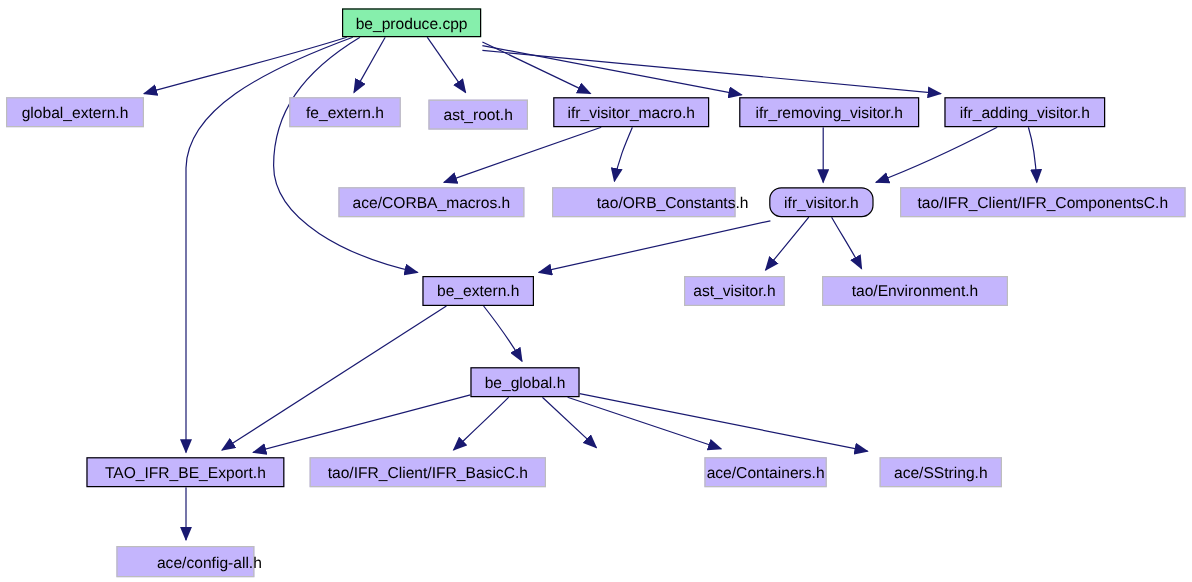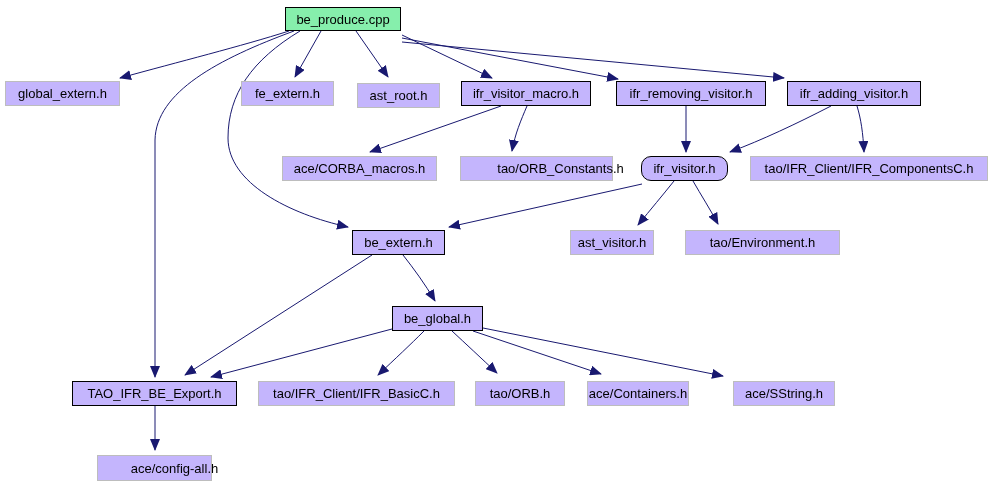--- a/index.html
+++ b/index.html
@@ -83,19 +83,18 @@
   <div class="node" style="left:750px;top:156px;width:238px;">tao/IFR_Client/IFR_ComponentsC.h</div>
 
   <div class="node internal" style="left:352px;top:230px;width:93px;">be_extern.h</div>
   <div class="node" style="left:570px;top:230px;width:84px;">ast_visitor.h</div>
   <div class="node" style="left:685px;top:230px;width:155px;">tao/Environment.h</div>
 
   <div class="node internal" style="left:392px;top:306px;width:91px;">be_global.h</div>
 
   <div class="node internal" style="left:72px;top:381px;width:165px;">TAO_IFR_BE_Export.h</div>
   <div class="node" style="left:258px;top:381px;width:197px;">tao/IFR_Client/IFR_BasicC.h</div>
-  <div class="node" style="left:475px;top:381px;width:90px;">tao/ORB.h</div>
   <div class="node" style="left:587px;top:381px;width:102px;">ace/Containers.h</div>
   <div class="node" style="left:733px;top:381px;width:102px;">ace/SString.h</div>
 
   <div class="node" style="left:97px;top:455px;width:115px;height:26px;padding-left:40px;">ace/config-all.h</div>
 
 </div>
 
 </body></html>

